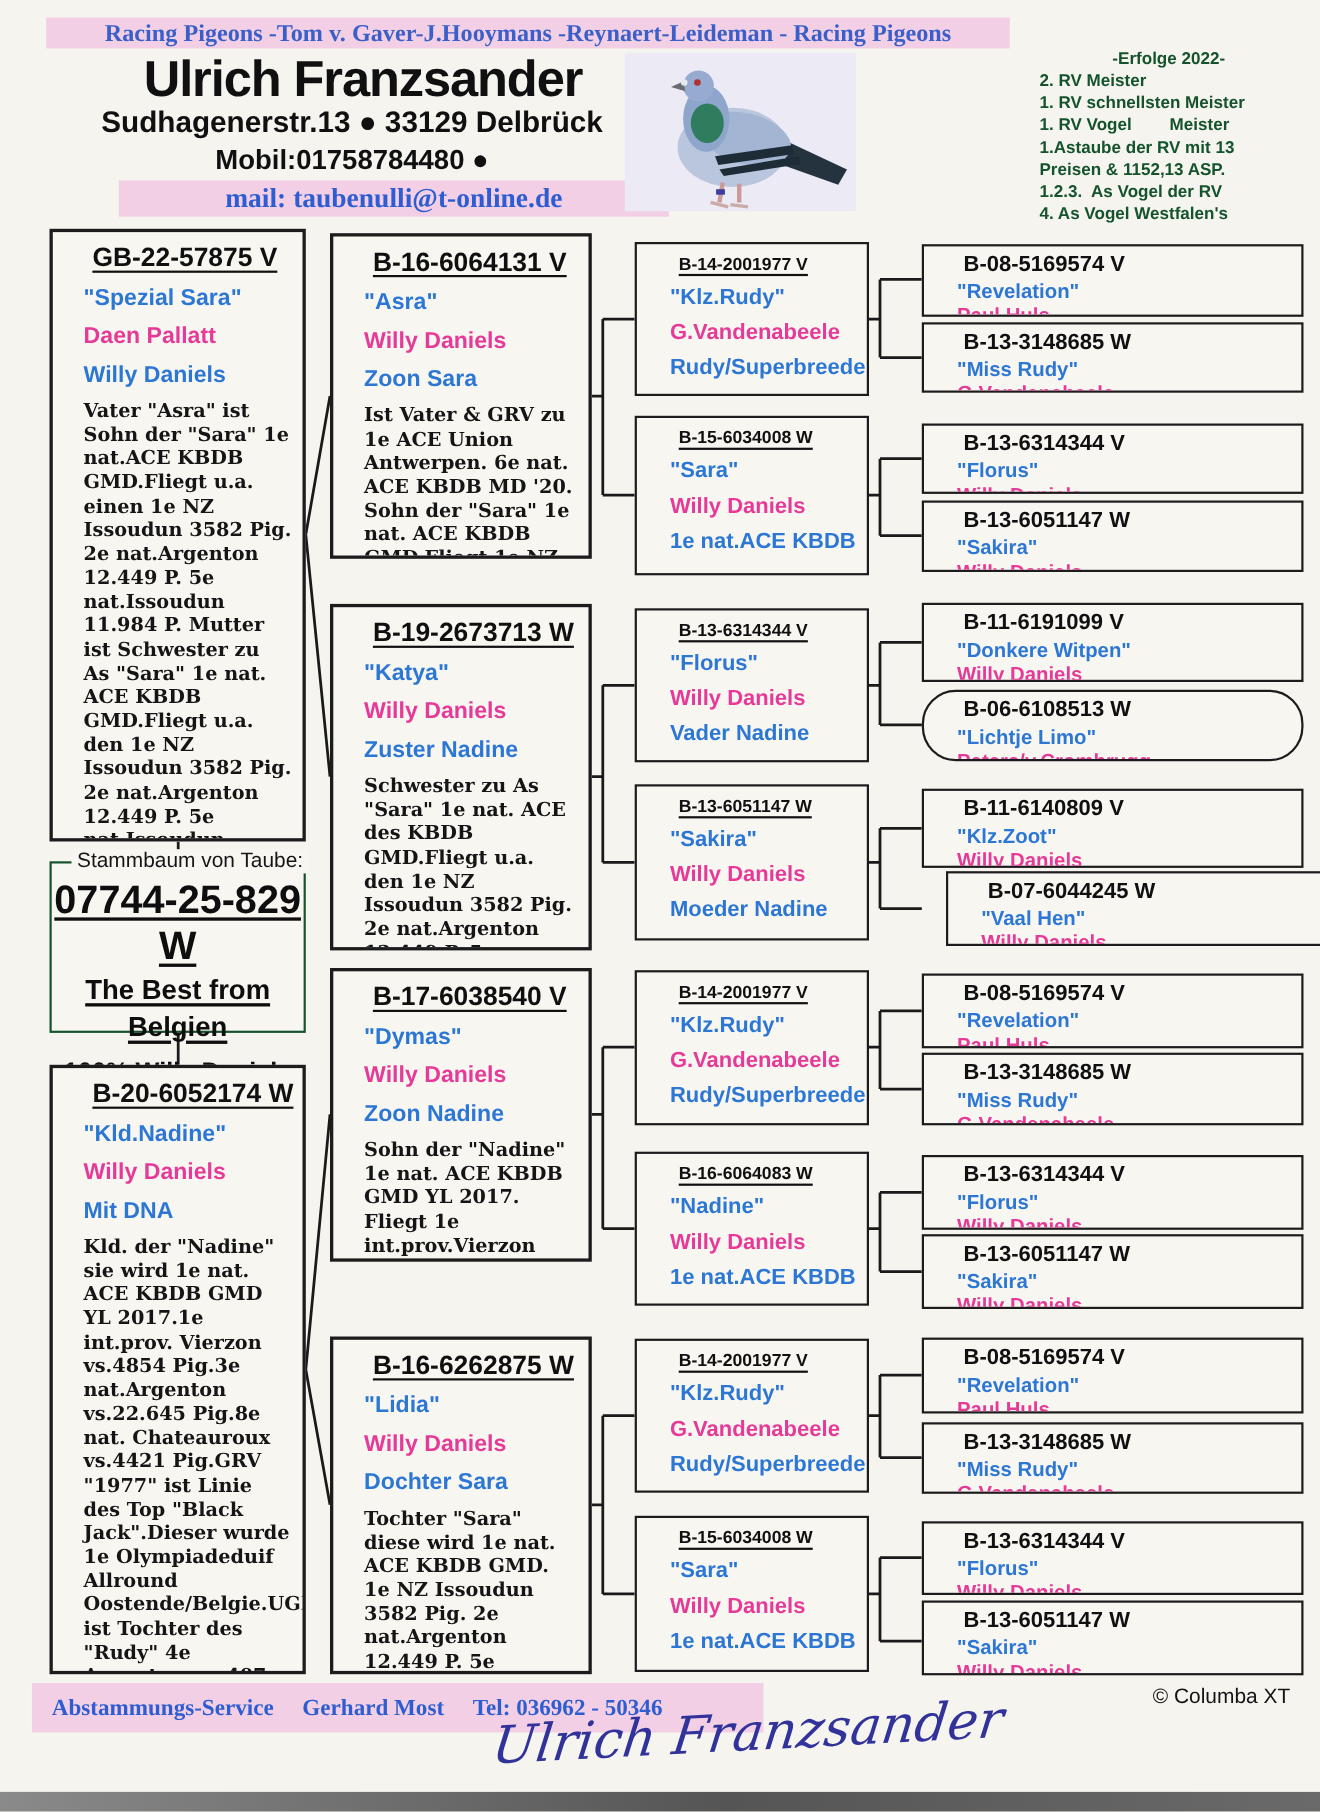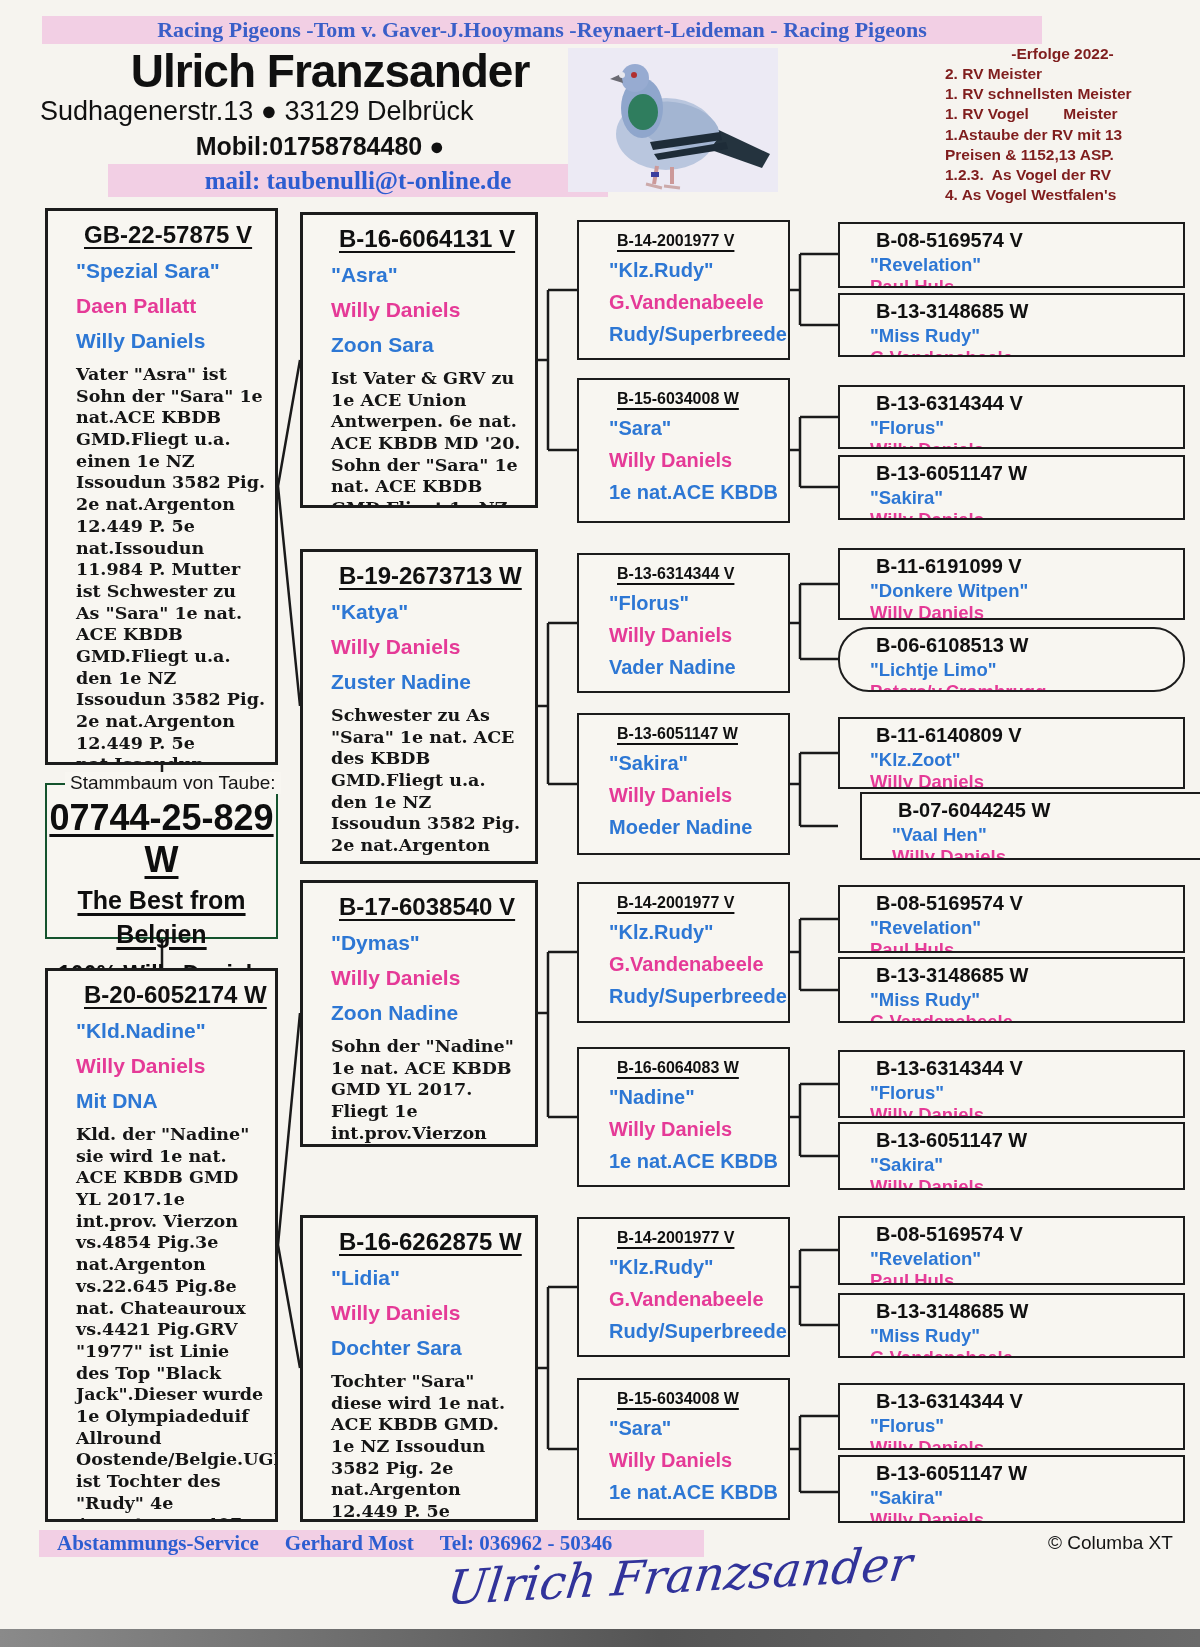--- a/index.html
+++ b/index.html
@@ -1,31 +1,31 @@
 <!DOCTYPE html>
 <html><head>
 <meta charset="utf-8">
 <style>
   html,body{margin:0;padding:0;background:#d8d6d2;}
   .page{position:relative;width:1200px;height:1647px;background:#f6f4ef;overflow:hidden;
         font-family:"Liberation Sans",sans-serif;}
   .abs{position:absolute;}
 
   
-  .banner{left:42px;top:16px;width:1000px;height:28px;background:#f2cfe4;
+  .banner{left:42px;top:16px;width:876px;height:28px;background:#f2cfe4;
           display:flex;align-items:center;justify-content:center;}
   .banner-text{font-family:"Liberation Serif",serif;font-weight:bold;font-size:22px;color:#3a5fc8;white-space:nowrap;}
   .owner-name{left:60px;top:44px;width:540px;text-align:center;font-size:46px;font-weight:800;
               letter-spacing:-1px;color:#101010;}
-  .owner-address{left:40px;top:96px;width:560px;text-align:left;font-size:27px;font-weight:normal;color:#101010;}
+  .owner-address{left:40px;top:96px;width:560px;text-align:center;font-size:27px;font-weight:bold;color:#101010;}
   .owner-mobile{left:40px;top:132px;width:560px;text-align:center;font-size:25px;font-weight:bold;color:#101010;}
   .email-band{left:108px;top:164px;width:500px;height:33px;background:#f2cfe4;
               display:flex;align-items:center;justify-content:center;}
   .email-text{font-family:"Liberation Serif",serif;font-weight:bold;font-size:25px;color:#2d5dd0;}
-  .erfolge{left:945px;top:44px;width:235px;color:#7f1d1d;font-weight:bold;font-size:15.5px;line-height:1.3;}
+  .erfolge{left:945px;top:44px;width:235px;color:#14532d;font-weight:bold;font-size:15.5px;line-height:1.3;}
   .erf-title{text-align:center;white-space:pre;}
   .erf-line{white-space:pre;}
 
   
   .pbox{position:absolute;background:#f8f6f1;border:3px solid #1c1c1c;box-sizing:border-box;
         overflow:hidden;padding:6px 10px 4px 28px;}
   .pbox.g3,.pbox.g4{border-width:2.5px;padding-top:4px;}
   .ring{font-weight:bold;color:#101010;text-decoration:underline;text-underline-offset:4px;
         text-decoration-thickness:2px;white-space:nowrap;}
   .g12 .ring{font-size:24px;margin:4px 0 10px 8px;}
@@ -46,21 +46,21 @@
   .subject-label{position:absolute;top:-13px;left:18px;background:#f8f6f1;padding:0 5px;
                  font-size:19px;color:#161616;white-space:nowrap;}
   .subject-ring{font-size:36px;font-weight:800;color:#0e0e0e;text-decoration:underline;
                 text-decoration-thickness:2.5px;text-underline-offset:4px;margin-top:12px;}
   .subject-line{font-size:25px;font-weight:800;color:#0e0e0e;text-decoration:underline;
                 text-decoration-thickness:2.5px;text-underline-offset:4px;margin-top:5px;}
   .subject-line3{font-size:23px;font-weight:800;color:#0e0e0e;
                 text-decoration-thickness:2.5px;text-underline-offset:4px;margin-top:12px;}
 
   
-  .footer-band{left:39px;top:1530px;width:665px;height:27px;background:#f2cfe4;
+  .footer-band{left:29px;top:1530px;width:665px;height:45px;background:#f2cfe4;
                display:flex;align-items:center;gap:26px;padding-left:18px;box-sizing:border-box;}
   .footer-text{font-family:"Liberation Serif",serif;font-weight:bold;font-size:21px;color:#2d5dd0;white-space:nowrap;}
   .columba{left:1048px;top:1532px;font-size:19px;color:#141414;font-family:"Liberation Sans",sans-serif;}
   .signature{left:430px;top:1548px;width:500px;text-align:center;
              font-family:"DejaVu Serif",serif;font-style:italic;font-size:47px;color:#31339a;
              transform:rotate(-3deg) skewX(-10deg);}
   .bottom-strip{left:0;top:1629px;width:1200px;height:18px;
                 background:linear-gradient(to right,#8a8a8a,#555555 55%,#6a6a6a);}
   svg.connectors{position:absolute;left:0;top:0;pointer-events:none;}
 </style>

